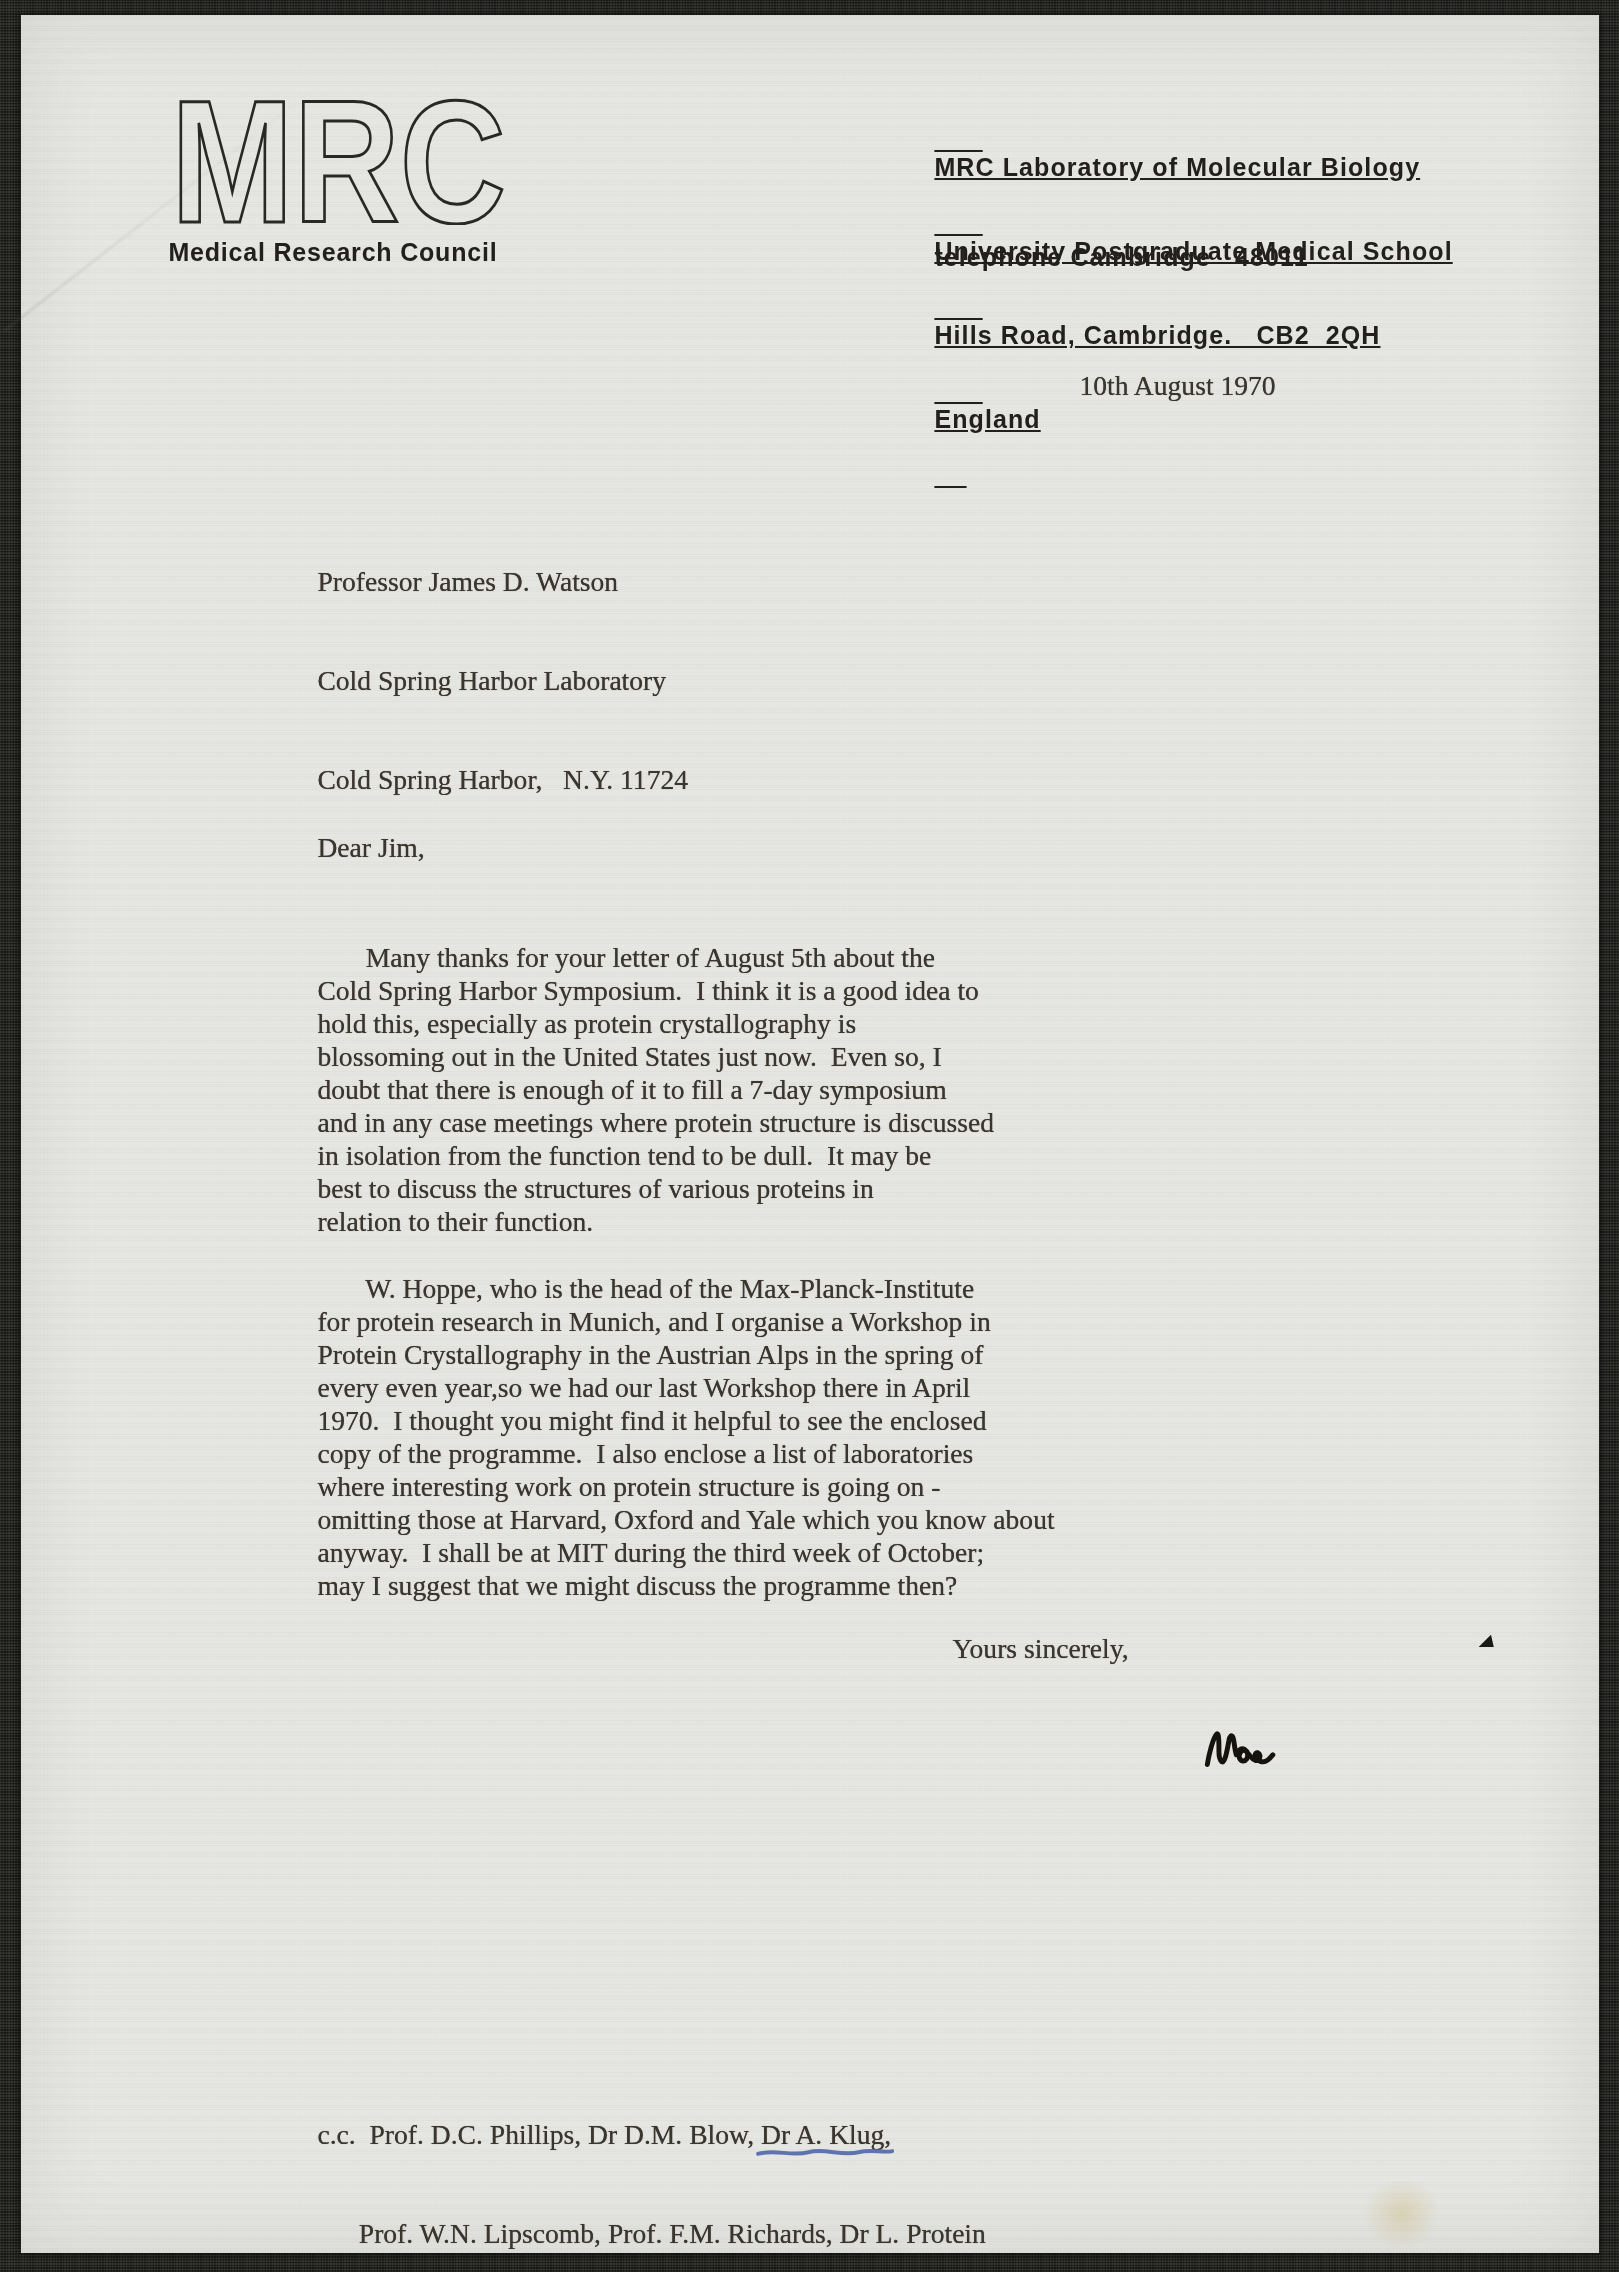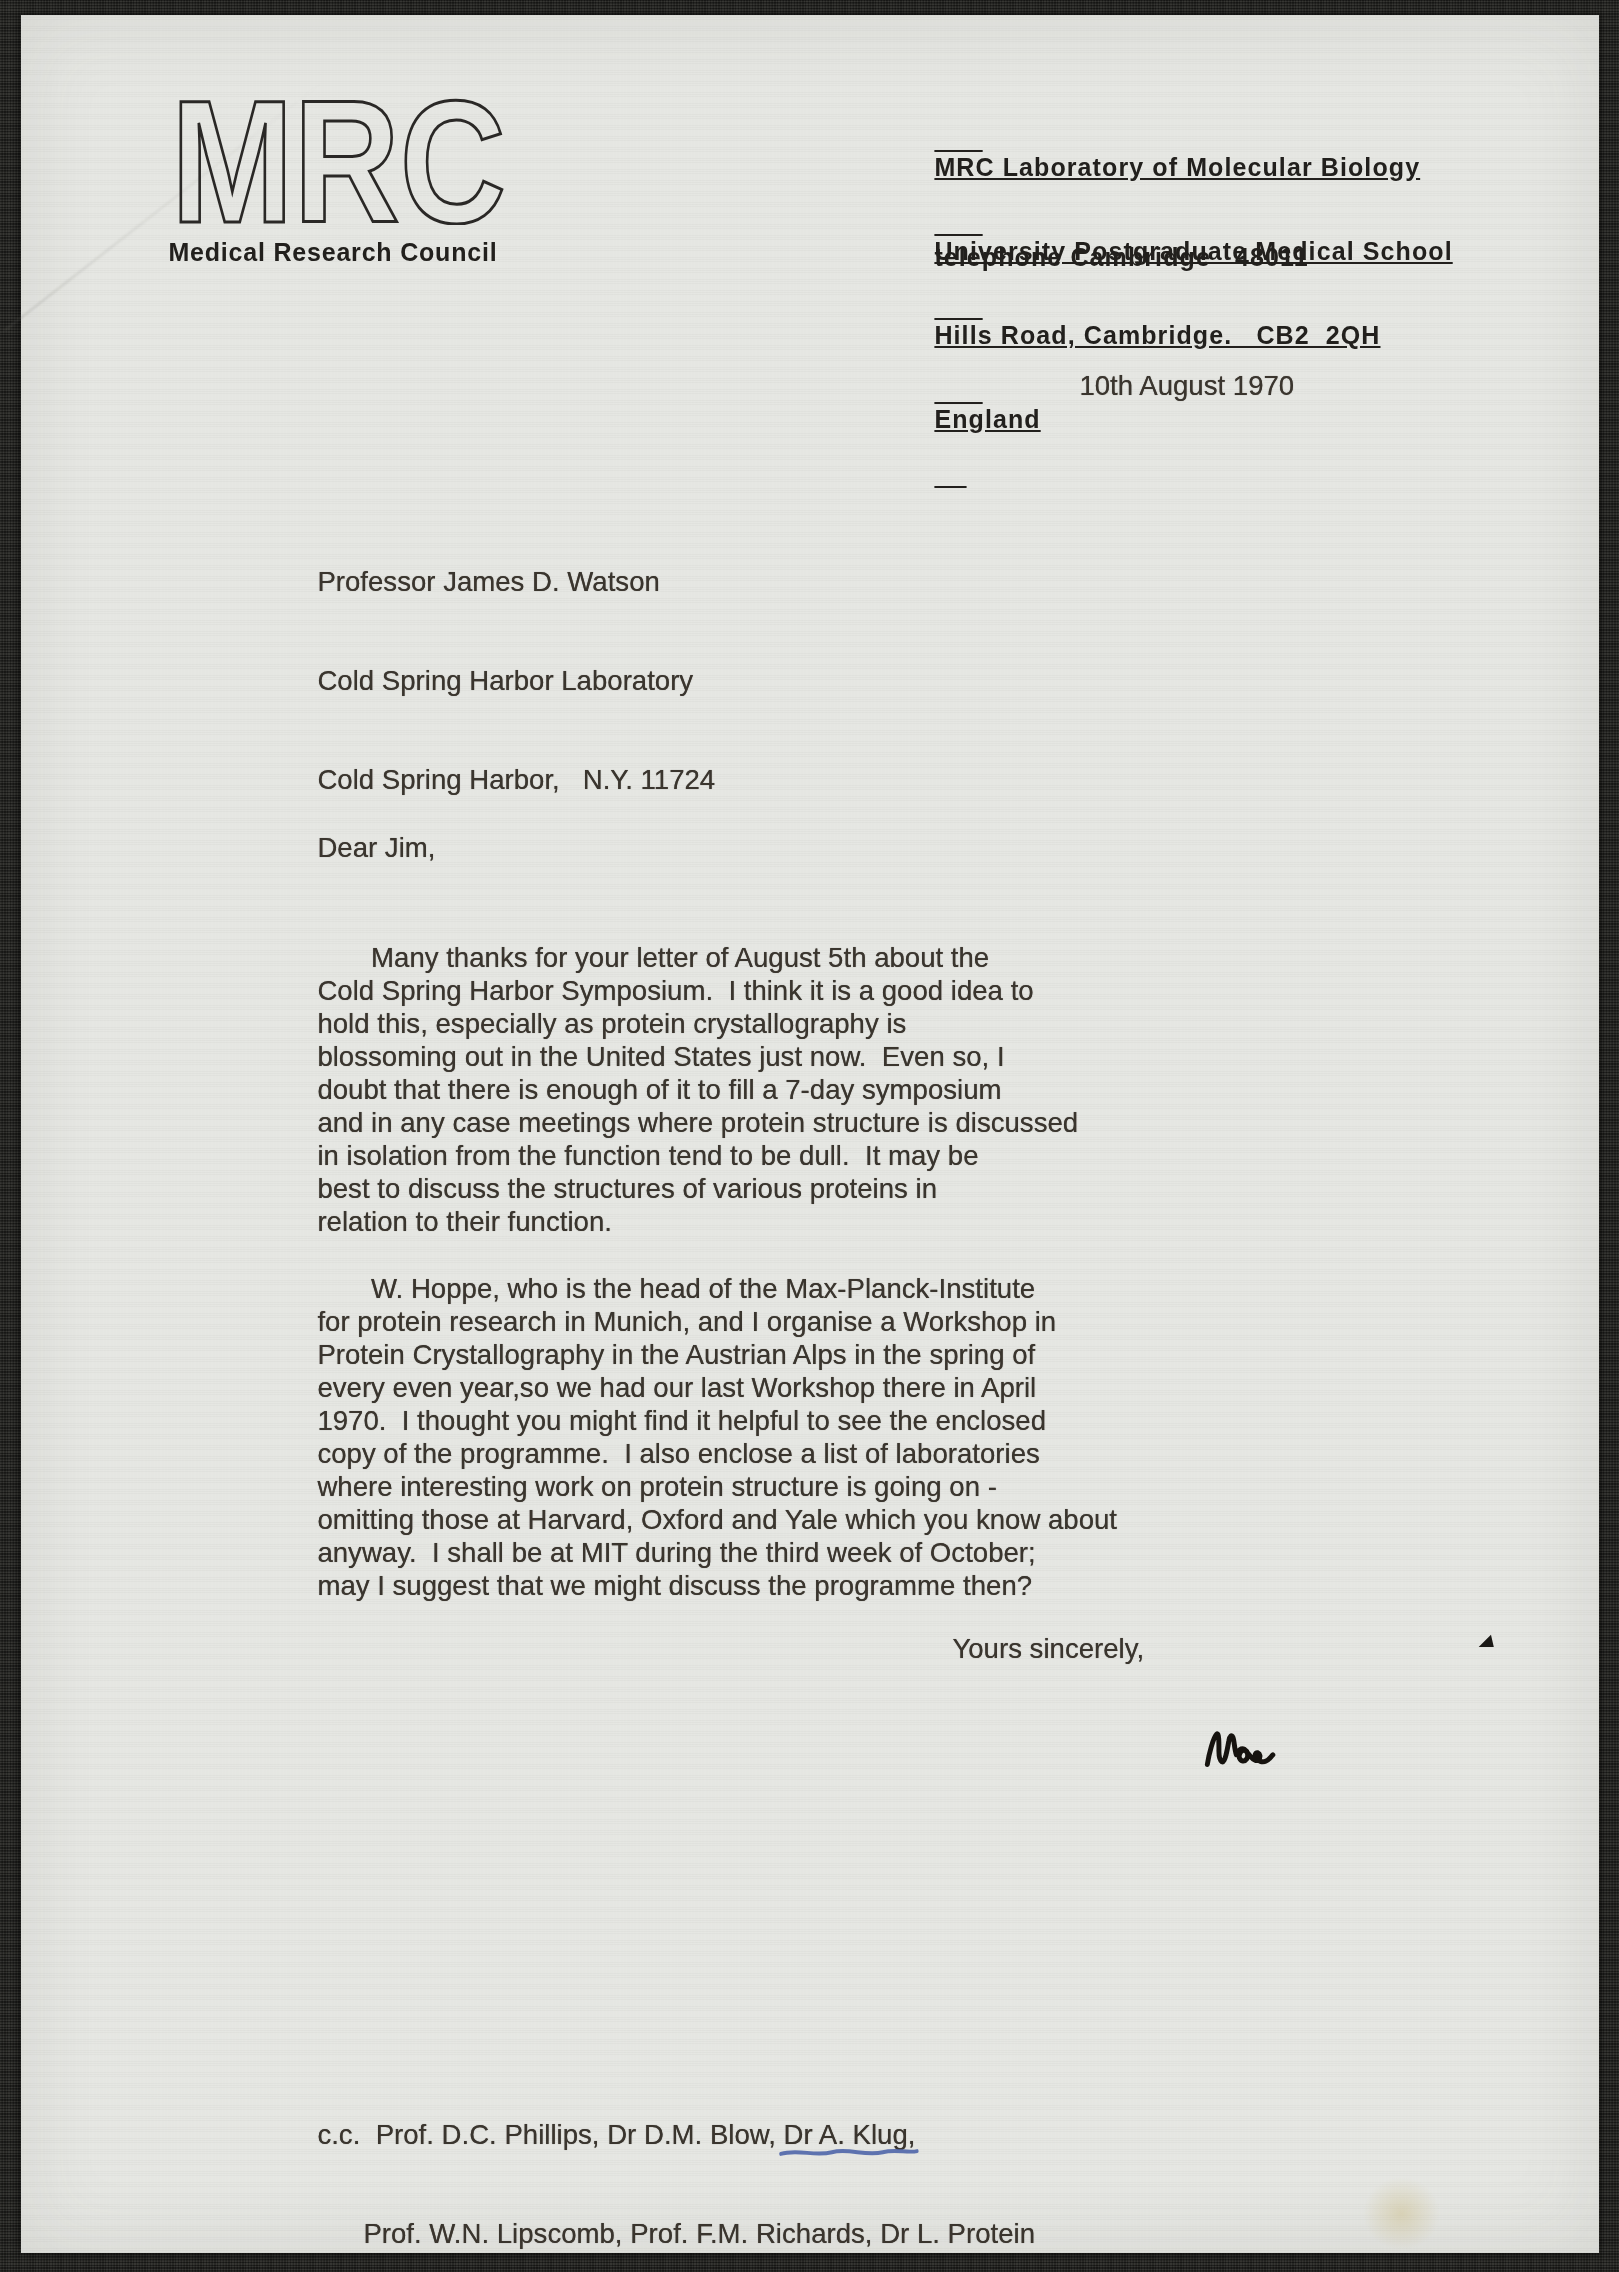--- a/index.html
+++ b/index.html
@@ -32,21 +32,21 @@
   .mrc-logo text{
     font-family:"Liberation Sans","DejaVu Sans",sans-serif; font-weight:700;
     font-size:310px; fill:none; stroke:#2a2826; stroke-width:5.5px;
   }
   .logo-sub{position:absolute; left:147px; top:223px; font-size:25px; letter-spacing:0.8px; white-space:pre;}
   .lh-addr{position:absolute; left:913px; top:82px; font-size:25px; line-height:28px; letter-spacing:1.1px; white-space:pre;text-decoration:underline;}
   .lh-tel{position:absolute; left:913px; top:228px; font-size:25px; letter-spacing:1.1px; white-space:pre;}
   
   .tw{
     position:absolute; margin:0;
-    font-family:Liberation Sans, sans-serif;
+    font-family:Liberation Serif, serif;
     font-size:27.6px; line-height:33px; color:#3a352e;
     text-shadow:0 0 0.7px rgba(58,53,46,0.85);
     white-space:pre;
   }
   .date{left:1058px; top:354px;}
   .recipient{left:296px; top:484px;}
   .salutation{left:296px; top:816px;}
   .para1{left:296px; top:926px;}
   .para2{left:296px; top:1257px;}
   .closing{left:931px; top:1617px;}

